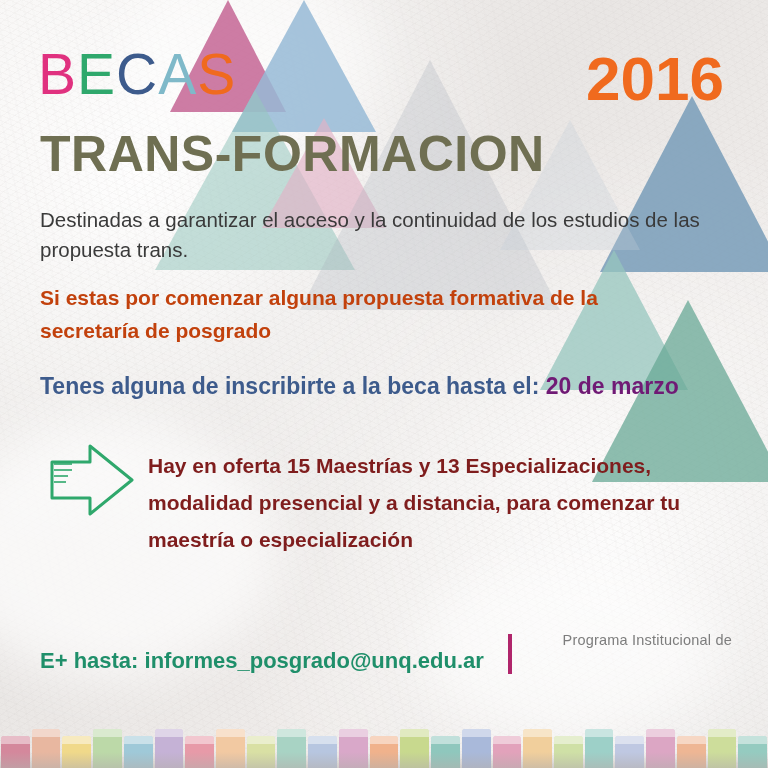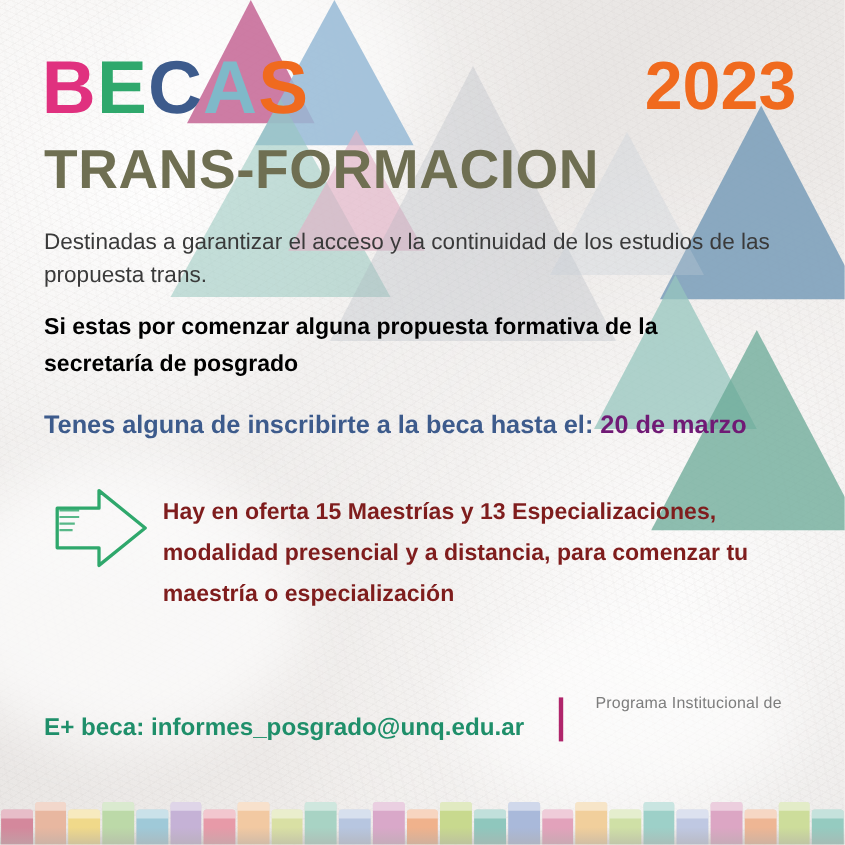--- a/index.html
+++ b/index.html
@@ -52,22 +52,22 @@
   
   .content {
     position: absolute;
     inset: 0;
   }
 
   .becas {
     position: absolute;
     left: 38px;
     top: 46px;
-    font-size: 68px;
-    font-weight: bold;
+    font-size: 57px;
+    font-weight: normal;
     letter-spacing: 1px;
     line-height: 1;
     white-space: nowrap;
   }
   .becas span { display: inline-block; }
 
   .year {
     position: absolute;
     right: 44px;
     top: 48px;
@@ -100,21 +100,21 @@
     line-height: 1.45;
   }
 
   .pink-block {
     position: absolute;
     left: 40px;
     top: 282px;
     width: 660px;
     font-size: 21px;
     font-weight: bold;
-    color: #000000;
+    color: #c2410c;
     line-height: 1.55;
   }
 
   .blue-line {
     position: absolute;
     left: 40px;
     top: 372px;
     width: 710px;
     font-size: 23px;
     font-weight: bold;
@@ -164,21 +164,21 @@
     color: #1f8f6a;
     white-space: nowrap;
   }
 
   
   .logo {
     position: absolute;
     right: 36px;
     top: 632px;
     width: 230px;
-    text-align: center;
+    text-align: right;
   }
   .logo-line1 {
     font-size: 14.5px;
     color: #7d7d7d;
     letter-spacing: .2px;
     padding-left: 18px;
   }
   .logo-line2 {
     font-size: 22.5px;
     color: #7d7d7d;
@@ -251,21 +251,21 @@
   <div class="tri" style="left:540px; top:250px; border-left:74px solid transparent; border-right:74px solid transparent; border-bottom:140px solid rgba(150,198,190,.75);"></div>
   <div class="tri" style="left:592px; top:300px; border-left:96px solid transparent; border-right:96px solid transparent; border-bottom:182px solid rgba(104,168,150,.75);"></div>
   <div class="tri" style="left:500px; top:120px; border-left:70px solid transparent; border-right:70px solid transparent; border-bottom:130px solid rgba(196,206,214,.30);"></div>
 
   <div class="content">
 
     <div class="becas">
       <span style="color:#e0317f">B</span><span style="color:#2fa86c">E</span><span style="color:#3d5b8c">C</span><span style="color:#7fb9c9">A</span><span style="color:#f06a1e">S</span>
     </div>
 
-    <div class="year">2023</div>
+    <div class="year">2016</div>
 
     <div class="transformacion">TRANS-FORMACION</div>
 
     <div class="lead">Destinadas a garantizar el acceso y la continuidad de los estudios de las propuesta trans.</div>
 
     <div class="pink-block">Si estas por comenzar alguna propuesta formativa de la secretaría de posgrado</div>
 
     <div class="blue-line">
       <span>Tenes alguna de inscribirte a la beca hasta el:</span>
       <span class="date">20 de marzo</span>
@@ -274,21 +274,21 @@
     <div class="arrow-wrap">
       <svg width="100" height="92" viewBox="0 0 100 92" xmlns="http://www.w3.org/2000/svg">
         <path d="M10 28 L48 28 L48 12 L90 46 L48 80 L48 64 L10 64 Z" fill="none" stroke="#2fa86c" stroke-width="3" stroke-linejoin="round"></path>
         <path d="M12 30 L30 30 M12 36 L30 36 M12 42 L26 42 M12 48 L24 48" stroke="#2fa86c" stroke-width="2" opacity=".8"></path>
       </svg>
     </div>
 
     <div class="offer">Hay en oferta 15 Maestrías y 13 Especializaciones, modalidad presencial y a distancia, para comenzar tu maestría o especialización</div>
 
 
-    <div class="mail">E+ beca: informes_posgrado@unq.edu.ar</div>
+    <div class="mail">E+ hasta: informes_posgrado@unq.edu.ar</div>
 
     <div class="logo">
       <div class="logo-bar"></div>
       <div class="logo-line1">Programa Institucional de</div>
     </div>
 
   </div>
 
   <div class="pencils" id="pencil-strip">
       <div class="pencil" style="background: rgb(212, 136, 156); height: 32px;"></div>

